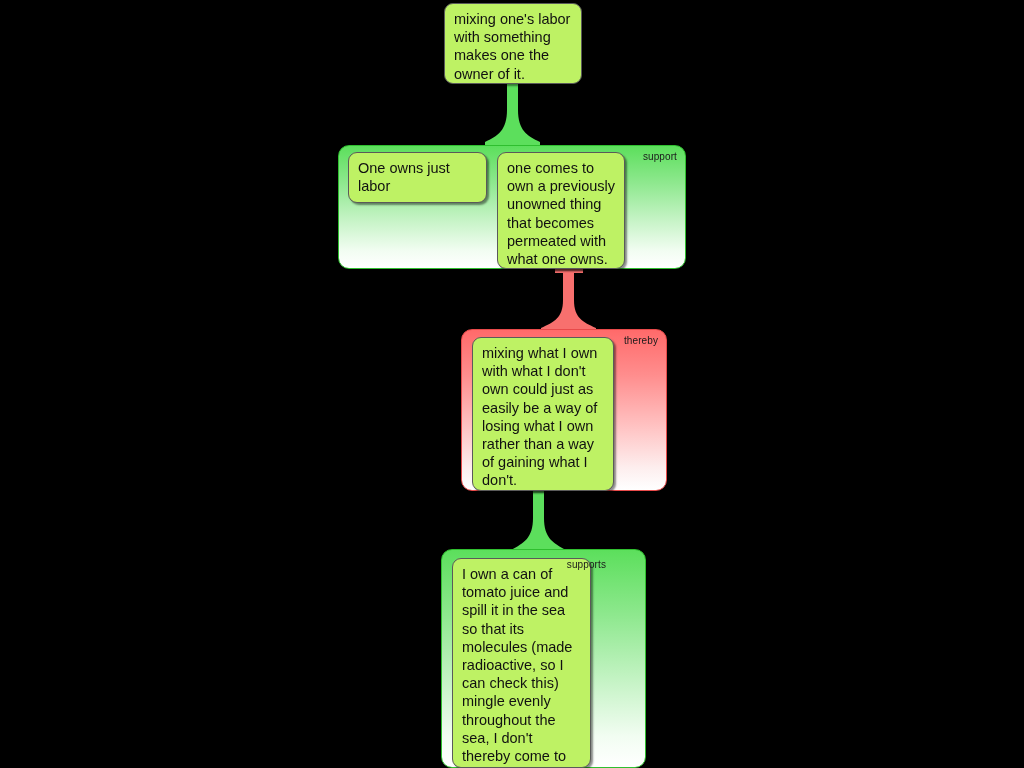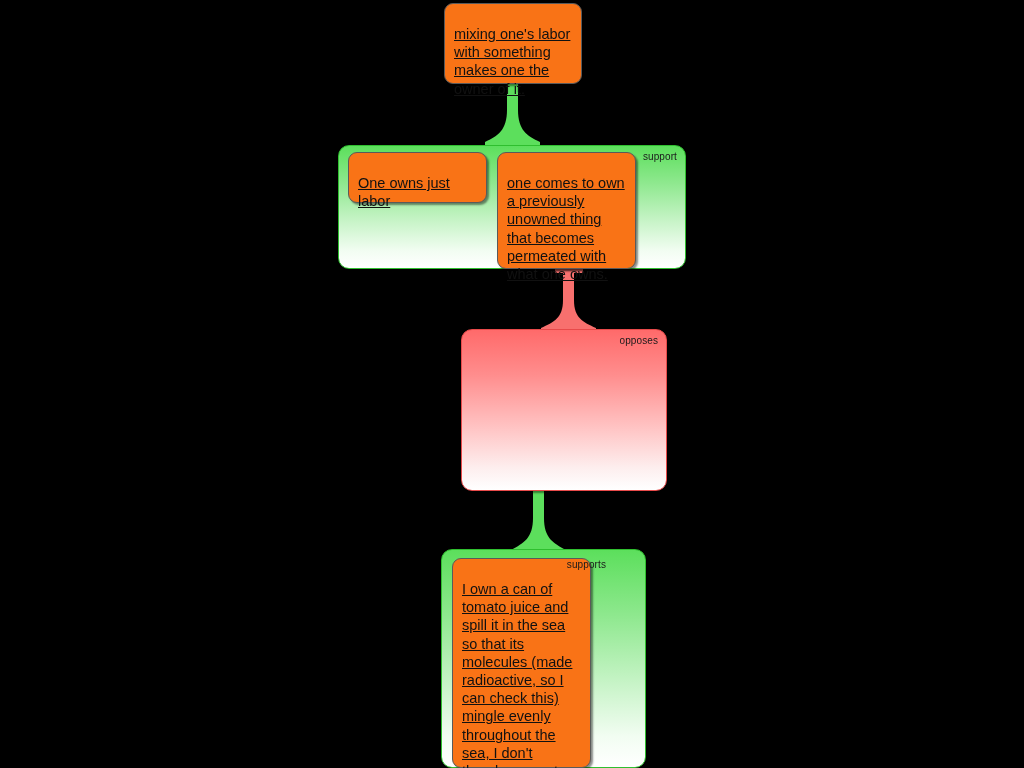--- a/index.html
+++ b/index.html
@@ -18,33 +18,32 @@
   #canvas {
     position: absolute;
     left: 0; top: 0;
     width: 1024px;
     height: 768px;
   }
 
   
   .card {
     position: absolute;
-    background: #f97316;
+    background: #bef264;
     border: 1px solid #5a5a5a;
     border-radius: 9px;
     box-sizing: border-box;
     box-shadow: 2px 2px 2px rgba(0,0,0,0.45);
     color: #111111;
     font-size: 14.5px;
     line-height: 18.2px;
-    padding: 21px 9px 5px 9px;
+    padding: 6px 9px 5px 9px;
     font-family: "Liberation Sans", sans-serif;
     white-space: pre-line;
     z-index: 6;
-    text-decoration: underline;
   }
 
   
   .group {
     position: absolute;
     border-radius: 11px;
     box-sizing: border-box;
     z-index: 3;
     box-shadow: 2px 2px 2px rgba(0,0,0,0.45);
   }
@@ -121,27 +120,28 @@
 
   <div class="card" style="left:444px; top:3px; width:138px; height:81px;">mixing one's labor with something makes one the owner of it.</div>
 
   <div class="group support" style="left:338px; top:145px; width:348px; height:124px;"></div>
   <div class="group-label" style="left:338px; top:145px; width:348px; height:124px; position:absolute;">
     <span style="position:absolute; right:9px; top:5px;">support</span>
   </div>
 
   <div class="card" style="left:348px; top:152px; width:139px; height:51px;">One owns just labor</div>
 
-  <div class="card" style="left:497px; top:152px; width:139px; height:117px;">one comes to own a previously unowned thing that becomes permeated with what one owns.</div>
+  <div class="card" style="left:497px; top:152px; width:128px; height:117px;">one comes to own a previously unowned thing that becomes permeated with what one owns.</div>
 
   <div class="group opposes" style="left:461px; top:329px; width:206px; height:162px;"></div>
   <div class="group-label" style="left:461px; top:329px; width:206px; height:162px; position:absolute;">
-    <span style="position:absolute; right:9px; top:5px;">opposes</span>
+    <span style="position:absolute; right:9px; top:5px;">thereby</span>
   </div>
 
+  <div class="card" style="left:472px; top:337px; width:142px; height:154px;">mixing what I own with what I don't own could just as easily be a way of losing what I own rather than a way of gaining what I don't.</div>
 
   <div class="group support" style="left:441px; top:549px; width:205px; height:219px;"></div>
   <div class="group-label" style="left:441px; top:549px; width:174px; height:219px; position:absolute;">
     <span style="position:absolute; right:9px; top:9px;">supports</span>
   </div>
 
   <div class="card" style="left:452px; top:558px; width:139px; height:210px;">I own a can of tomato juice and spill it in the sea so that its molecules (made radioactive, so I can check this) mingle evenly throughout the sea, I don't thereby come to own the sea.</div>
 
 </div>
 

